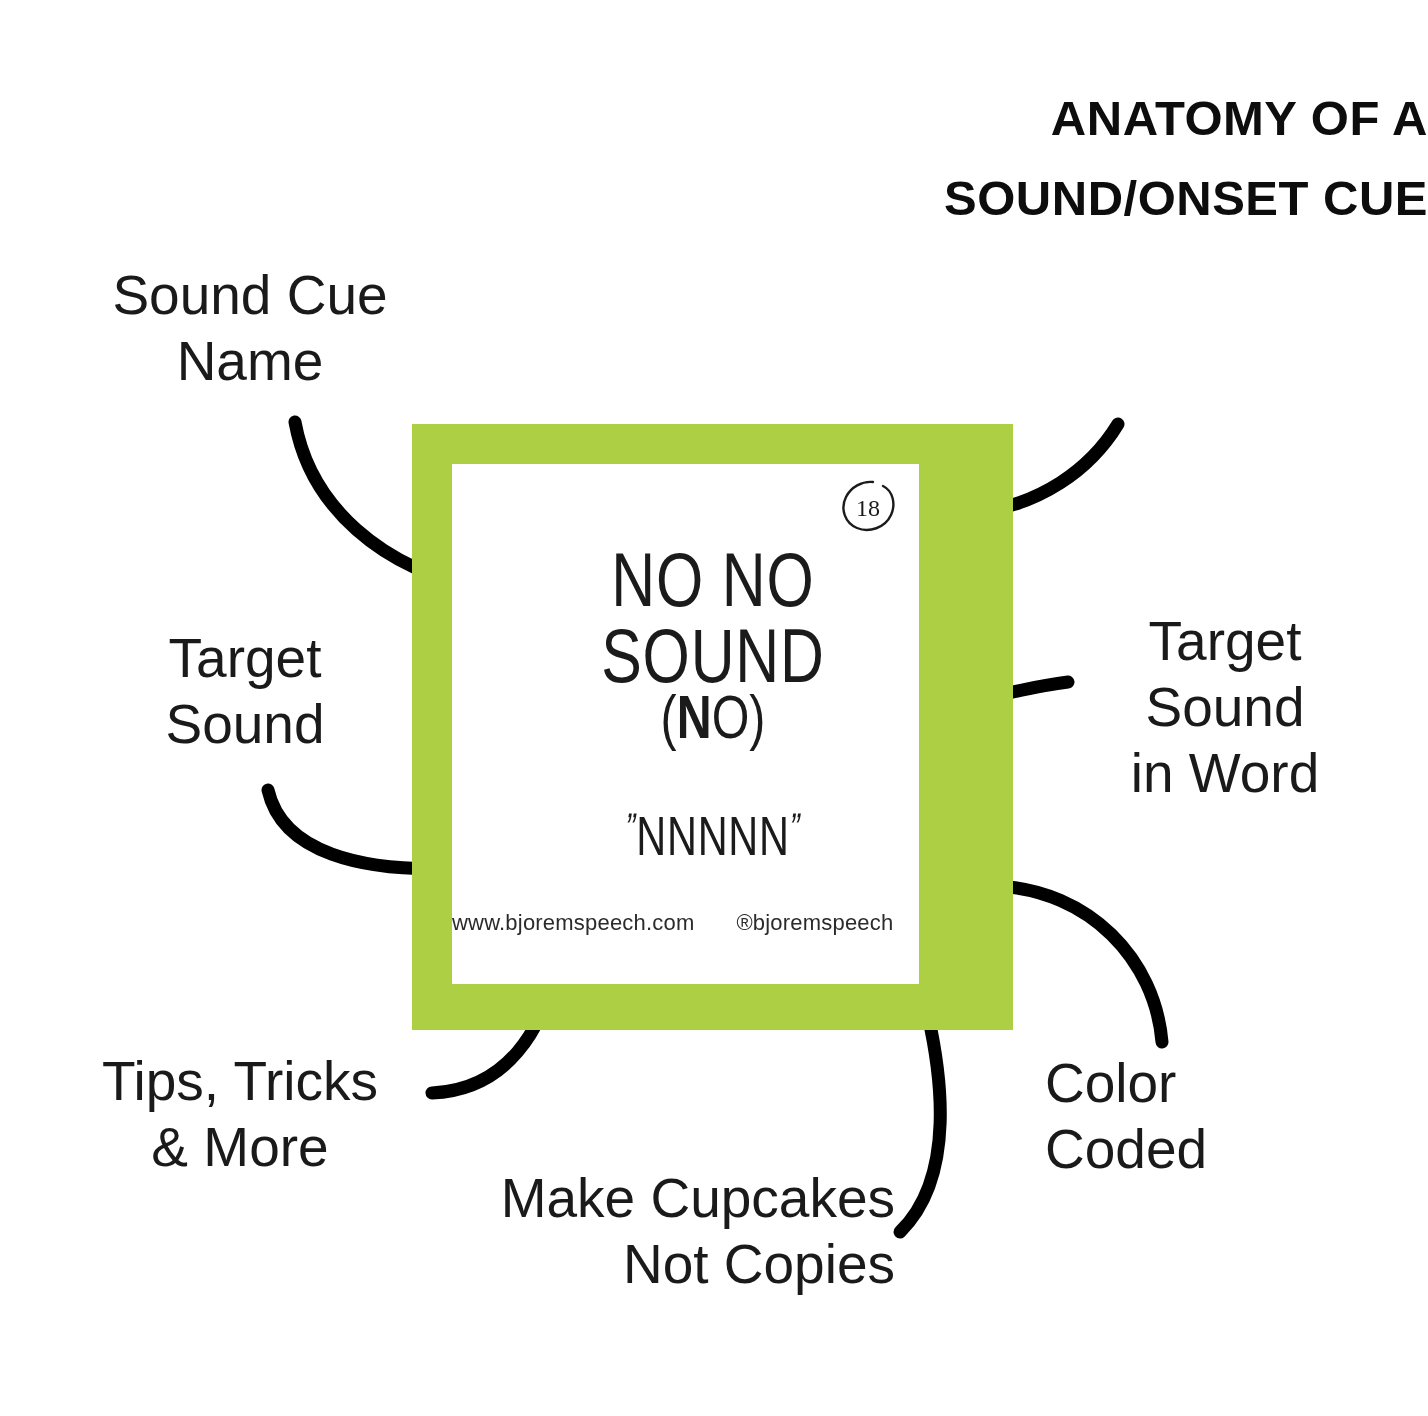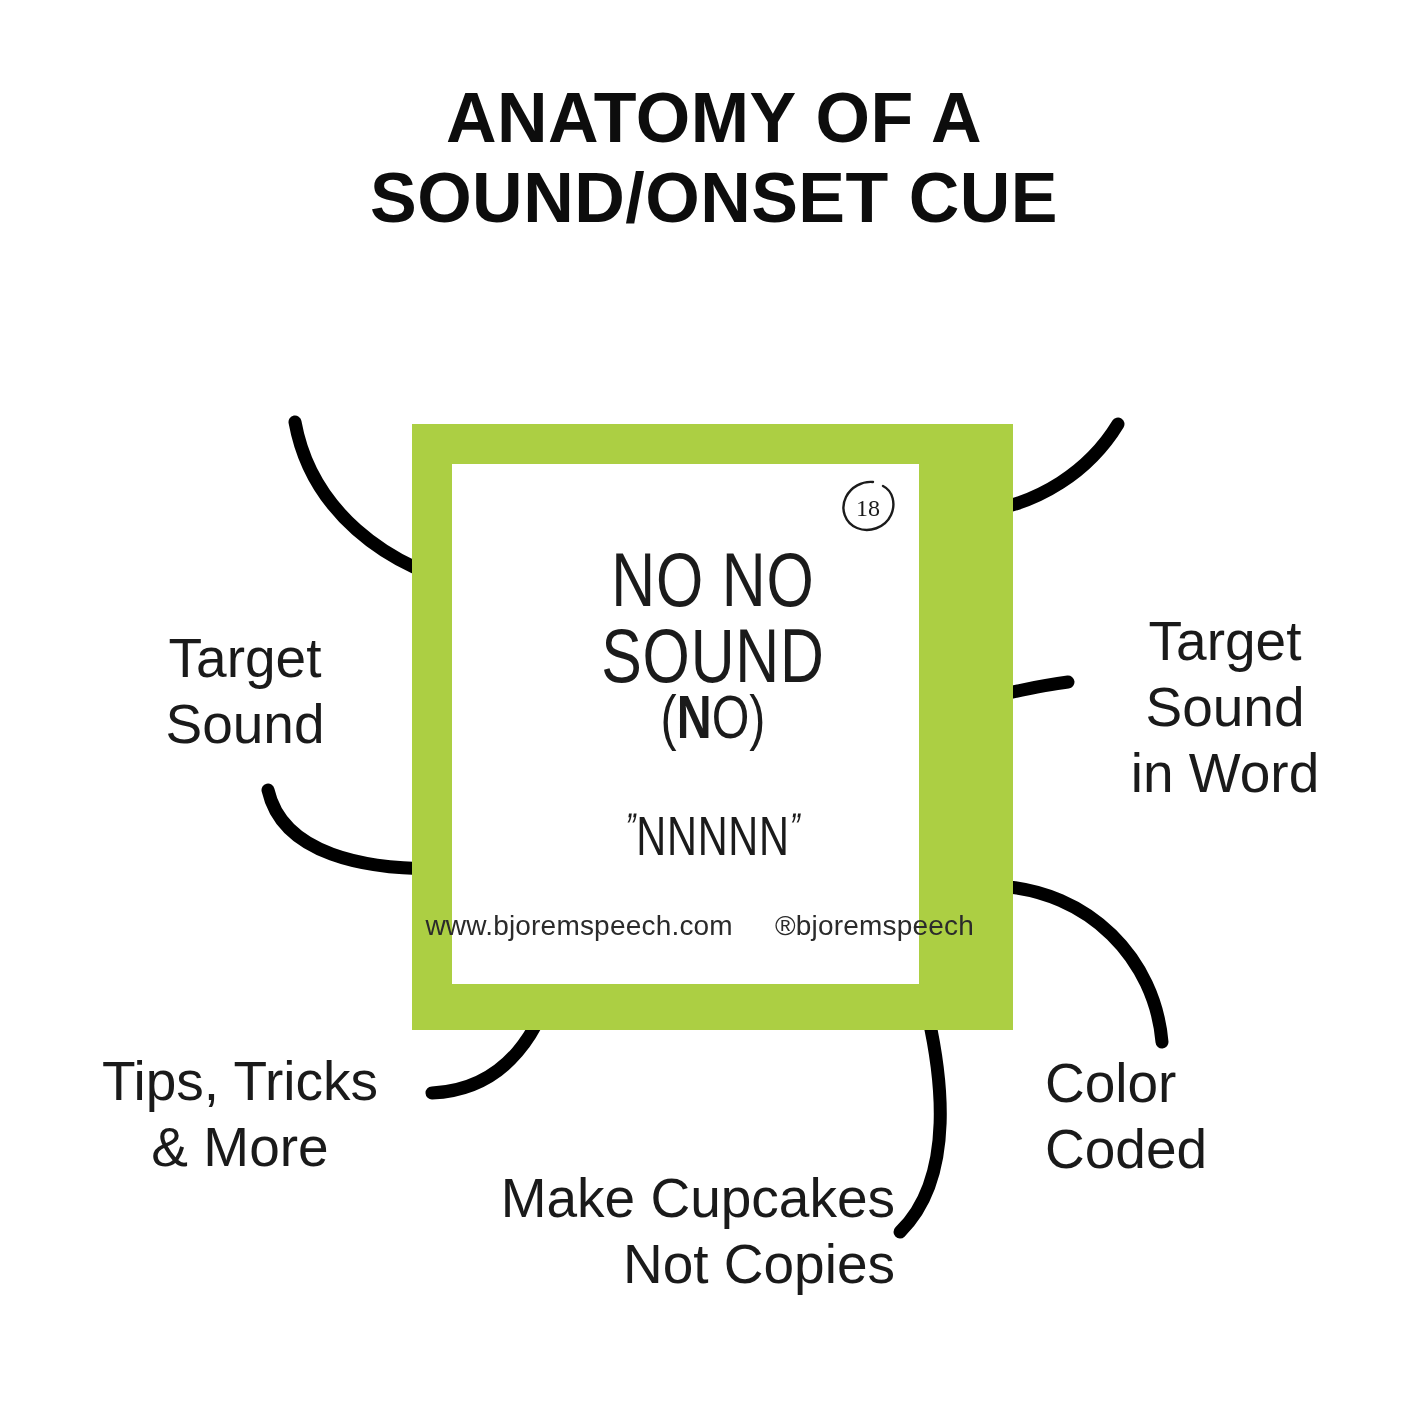--- a/index.html
+++ b/index.html
@@ -20,24 +20,24 @@
     background: #ffffff;
     overflow: hidden;
   }
 
   
   .title {
     position: absolute;
     left: 0;
     top: 78px;
     width: 1428px;
-    text-align: center;
+    text-align: right;
     font-family: "Liberation Sans", sans-serif;
     font-weight: bold;
-    font-size: 70px;
+    font-size: 49px;
     line-height: 80px;
     letter-spacing: 0.5px;
     color: #0d0d0d;
   }
   .title .line2 { display: block; }
 
   
   .callout {
     position: absolute;
     font-family: "Liberation Sans", sans-serif;
@@ -138,24 +138,24 @@
     font-size: 40px;
     vertical-align: 14px;
   }
 
   .card-footer {
     position: absolute;
     left: 0;
     top: 446px;
     width: 522px;
     display: flex;
-    justify-content: flex-end;
+    justify-content: flex-start;
     gap: 42px;
     font-family: "Liberation Sans", sans-serif;
-    font-size: 28px;
+    font-size: 22px;
     color: #2b2b2b;
     letter-spacing: 0.2px;
   }
 
   
   .connectors {
     position: absolute;
     left: 0;
     top: 0;
     width: 1428px;
@@ -189,20 +189,22 @@
 
     <path d="M 1068 682 C 1000 690 930 718 860 718 C 830 718 805 712 786 703"></path>
 
     <path d="M 432 1093 C 500 1090 548 1040 564 932"></path>
 
     <path d="M 900 1232 C 948 1185 958 1090 903 928"></path>
 
     <path d="M 996 886 C 1090 890 1155 960 1162 1042"></path>
   </svg>
 
+  <div class="callout callout-sound-cue-name">Sound Cue
+Name</div>
   <div class="callout callout-target-sound">Target
 Sound</div>
   <div class="callout callout-target-in-word">Target
 Sound
 in Word</div>
   <div class="callout callout-tips-tricks">Tips, Tricks
 &amp; More</div>
   <div class="callout callout-make-cupcakes">Make Cupcakes
 Not Copies</div>
   <div class="callout callout-color-coded">Color

